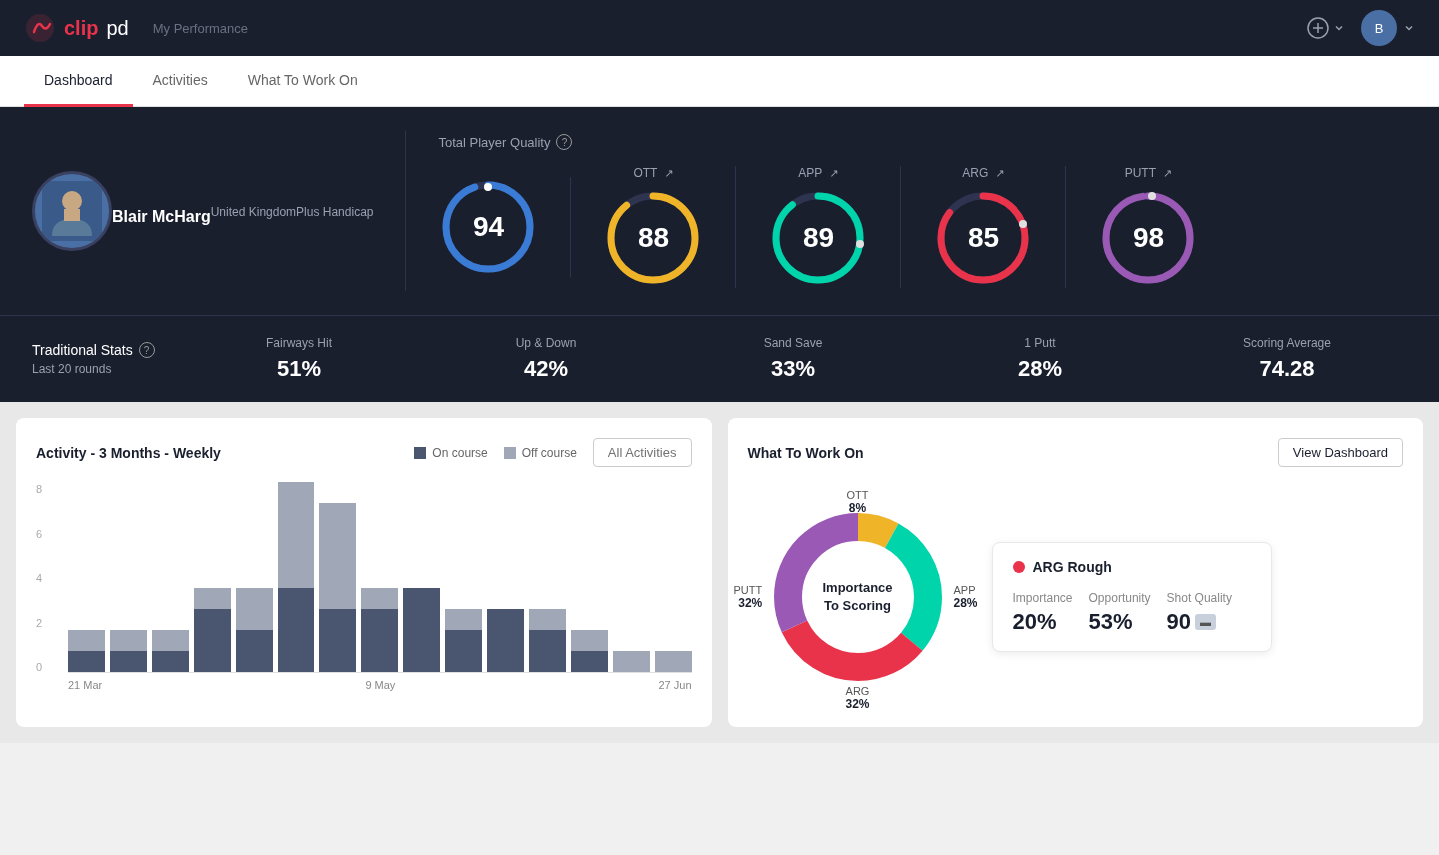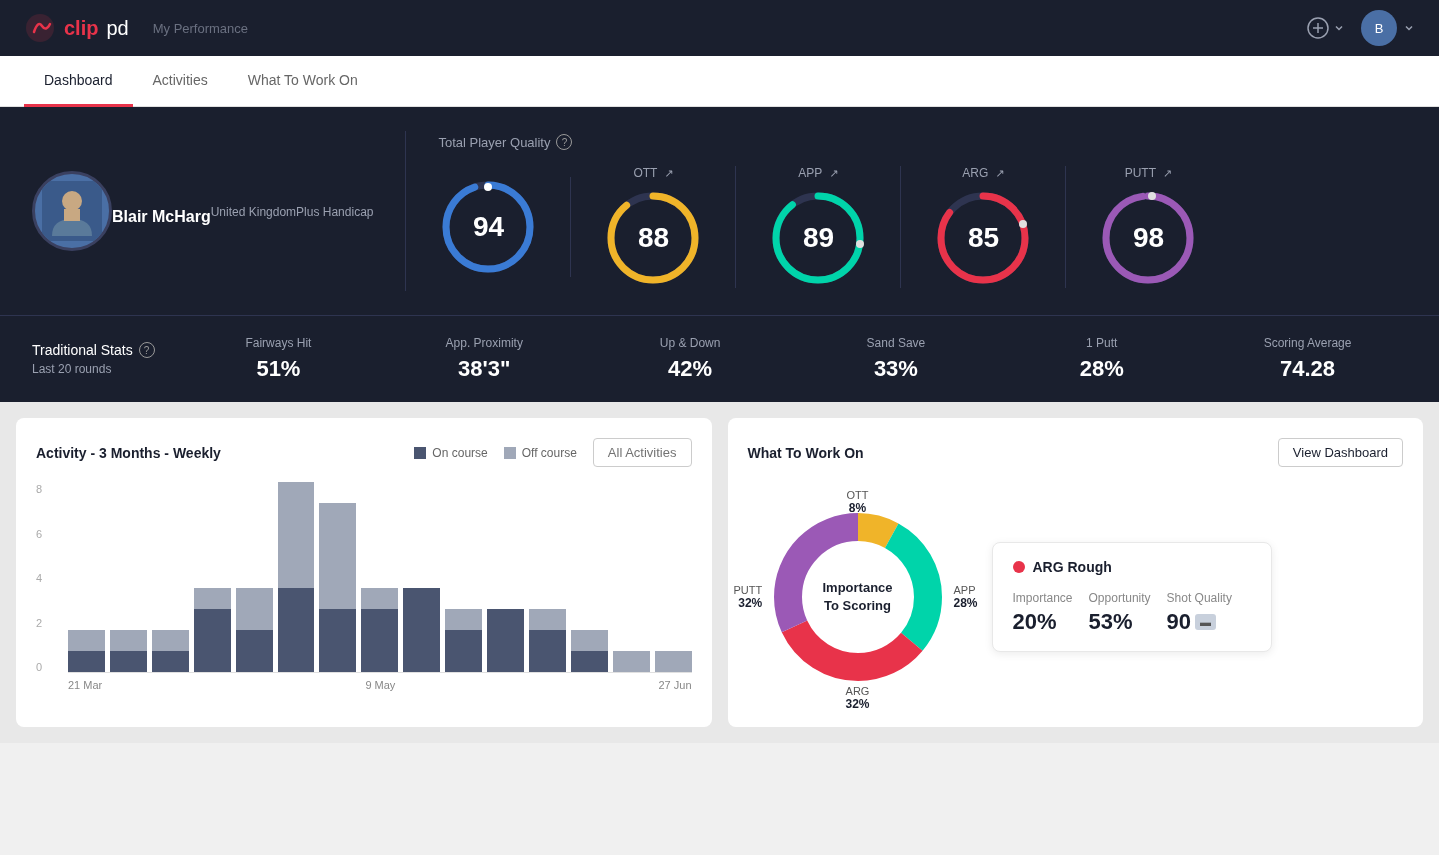--- a/index.html
+++ b/index.html
@@ -257,24 +257,20 @@
         <span>Traditional Stats</span>
         <span class="info-btn">?</span>
       </div>
       <div class="trad-sublabel">Last 20 rounds</div>
     </div>
     <div class="stat-item">
       <div class="stat-name">Fairways Hit</div>
       <div class="stat-value">51%</div>
     </div>
     <div class="stat-item">
-      <div class="stat-name">App. Proximity</div>
-      <div class="stat-value">38'3"</div>
-    </div>
-    <div class="stat-item">
       <div class="stat-name">Up &amp; Down</div>
       <div class="stat-value">42%</div>
     </div>
     <div class="stat-item">
       <div class="stat-name">Sand Save</div>
       <div class="stat-value">33%</div>
     </div>
     <div class="stat-item">
       <div class="stat-name">1 Putt</div>
       <div class="stat-value">28%</div>

